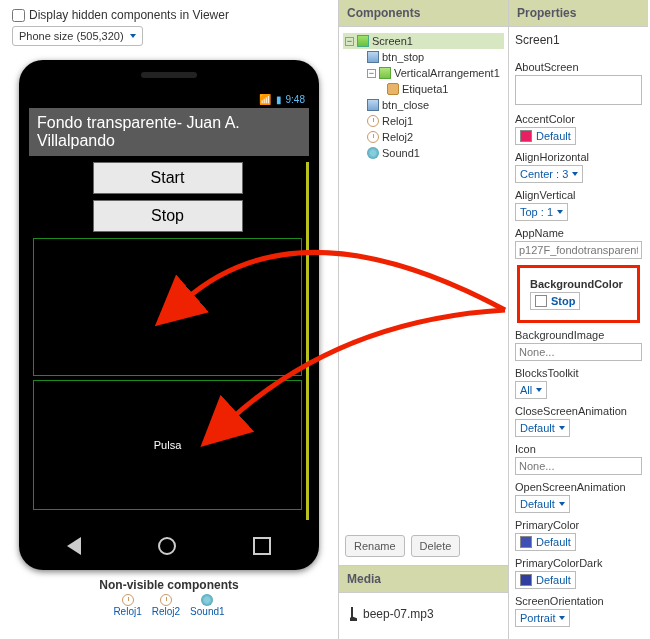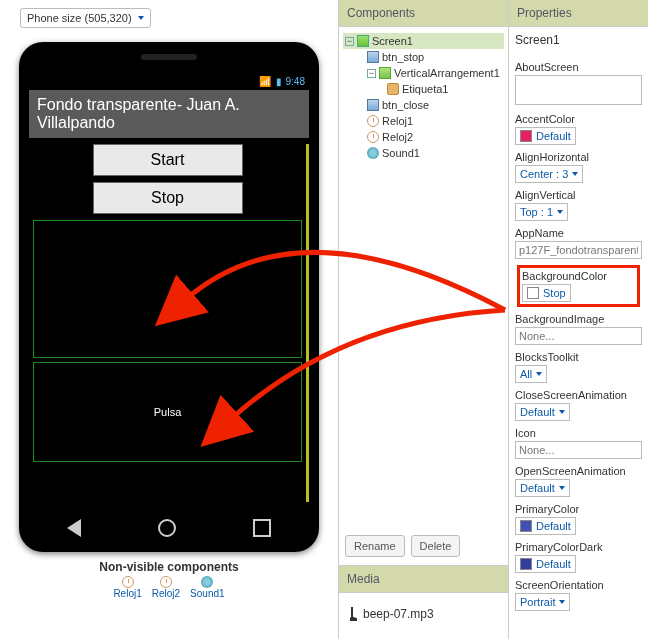--- a/index.html
+++ b/index.html
@@ -1,42 +1,42 @@
 <!DOCTYPE html>
 <html><head>
 <meta charset="utf-8">
 <style>
 * { box-sizing: border-box; margin: 0; padding: 0; font-family: Arial, Helvetica, sans-serif; }
 body { background: #fff; font-size: 12px; color: #333; width: 650px; height: 639px; overflow: hidden; position: relative; }
 .root { display: flex; height: 639px; }
 
 .viewer-col { width: 338px; padding: 8px; }
 .hidden-row { font-size: 12px; color: #333; padding: 0 4px 4px; display: flex; align-items: center; gap: 4px; }
-.size-sel { display: inline-flex; align-items: center; gap: 6px; border: 1px solid #bbb; border-radius: 3px; padding: 3px 6px; font-size: 11px; background: #fff; margin: 0 12px 8px; }
+.size-sel { display: inline-flex; align-items: center; gap: 6px; border: 1px solid #bbb; border-radius: 3px; padding: 3px 6px; font-size: 11px; background: #fff; margin: 0 4px 8px; }
 .phone { width: 300px; height: 510px; background: #000; border-radius: 24px; margin: 6px auto 0; padding: 30px 10px 40px; position: relative; box-shadow: 0 2px 6px rgba(0,0,0,0.5);}
 .phone-speaker { width: 56px; height: 6px; border-radius: 3px; background: #222; position: absolute; top: 12px; left: 50%; transform: translateX(-50%); }
 .screen { width: 280px; height: 430px; background: #000; position: relative; overflow: hidden; }
 .statusbar { height: 18px; background: #000; color: #5bbff7; display: flex; justify-content: flex-end; align-items: center; gap: 4px; padding: 0 4px; font-size: 10px; }
 .titlebar { background: #5a5a5a; color: #fff; font-size: 16px; padding: 6px 8px; }
 .screen-body { position: relative; height: 392px; border-right: 3px solid #b9c11f; }
 .btn-app { display: block; width: 150px; margin: 6px auto; padding: 6px 0; background: #e9e9e9; color: #000; text-align: center; font-size: 16px; font-family: Arial; border: 1px solid #666; }
 .vert-arr { border: 1px solid #1c8a1c; margin: 6px 4px 4px; height: 138px; }
-.vert-arr2 { border: 1px solid #1c8a1c; margin: 2px 4px; height: 100px; display: flex; align-items: center; justify-content: center; }
+.vert-arr2 { border: 1px solid #1c8a1c; margin: 2px 4px; height: 130px; display: flex; align-items: center; justify-content: center; }
 .pulsa { color: #fff; font-size: 11px; }
 .navbar { position: absolute; bottom: 10px; left: 10px; right: 10px; height: 28px; display: flex; justify-content: space-around; align-items: center; }
 .navbtn { width: 18px; height: 18px; border: 2px solid #ccc; }
 .nav-tri { width: 0; height: 0; border-top: 9px solid transparent; border-bottom: 9px solid transparent; border-right: 14px solid #ccc; background: none; }
 .nav-cir { border-radius: 50%; }
 .nav-sq {}
 .nonvis { text-align: center; margin-top: 8px; }
 .nonvis-row { display: flex; justify-content: center; gap: 10px; margin-top: 2px; }
 .nv-item { font-size: 10px; color: #0b5aa9; display: flex; flex-direction: column; align-items: center; }
 
 .panel { border-left: 1px solid #ccc; background: #fff; }
-.panel-h { background: #d4d9ab; color: #556; font-weight: normal; padding: 6px 8px; font-size: 12px; border-bottom: 1px solid #ccc;}
+.panel-h { background: #d4d9ab; color: #556; font-weight: bold; padding: 6px 8px; font-size: 12px; border-bottom: 1px solid #ccc;}
 .comp-col { width: 170px; display: flex; flex-direction: column; }
 .tree { padding: 6px 4px 8px; font-size: 11px; flex: 0 0 auto; }
 .tree-row { display: flex; align-items: center; gap: 3px; padding: 2px 2px; white-space: nowrap; }
 .indent1 { padding-left: 24px; }
 .indent2 { padding-left: 44px; }
 .sel { background: #d6e7c1; }
 .expander { width: 9px; height: 9px; border: 1px solid #7a9; font-size: 9px; line-height: 7px; text-align: center; color: #357; }
 .ico { width: 12px; height: 12px; display: inline-block; }
 .ico-screen { background: linear-gradient(#9de26b,#6bbf3a); border:1px solid #4a8; }
 .ico-btn { background: linear-gradient(#bcd6f0,#7ba9d6); border:1px solid #579; }
@@ -52,30 +52,34 @@
 .note { width: 10px; height: 14px; background: #333; clip-path: polygon(40% 0,60% 0,60% 70%,100% 80%,100% 100%,30% 100%,30% 80%,40% 70%);}
 
 .prop-col { width: 140px; overflow: hidden; }
 .prop-body { padding: 6px 6px; font-size: 11px; color: #333; }
 .prop-lbl { margin-top: 6px; }
 .txt { width: 100%; border: 1px solid #bbb; font-size: 11px; padding: 2px 3px; margin-top: 2px; background:#fff; color:#777; resize:none;}
 .dd { display: inline-flex; align-items: center; gap: 4px; border: 1px solid #bbb; padding: 2px 4px; margin-top: 2px; font-size: 11px; color: #0b5aa9; background:#fff;}
 .swatch { width: 12px; height: 12px; border: 1px solid #888; display:inline-block; }
 .caret { width:0; height:0; border-left:3px solid transparent; border-right:3px solid transparent; border-top:4px solid #0b5aa9; }
 .section-name { font-size:12px; padding: 6px 6px 2px; }
-.redbox { border: 3px solid #e20; padding: 2px; margin: 6px 2px;}
+.redbox { border: 3px solid #e20; padding: 10px; margin: 6px 2px; font-weight: bold;}
 
 .arrows-svg { position:absolute; left:0; top:0; width:650px; height:639px; pointer-events:none; }
 </style>
 </head>
 <body>
 
 <div class="root">
 
   <div class="viewer-col">
+    <div class="hidden-row">
+      <input type="checkbox" style="">
+      <span>Display hidden components in Viewer</span>
+    </div>
     <div class="size-sel">
       <span>Phone size (505,320)</span>
       <span class="caret"></span>
     </div>
 
     <div class="phone">
       <div class="phone-speaker"></div>
       <div class="screen">
         <div class="statusbar">
           <span>📶</span>

